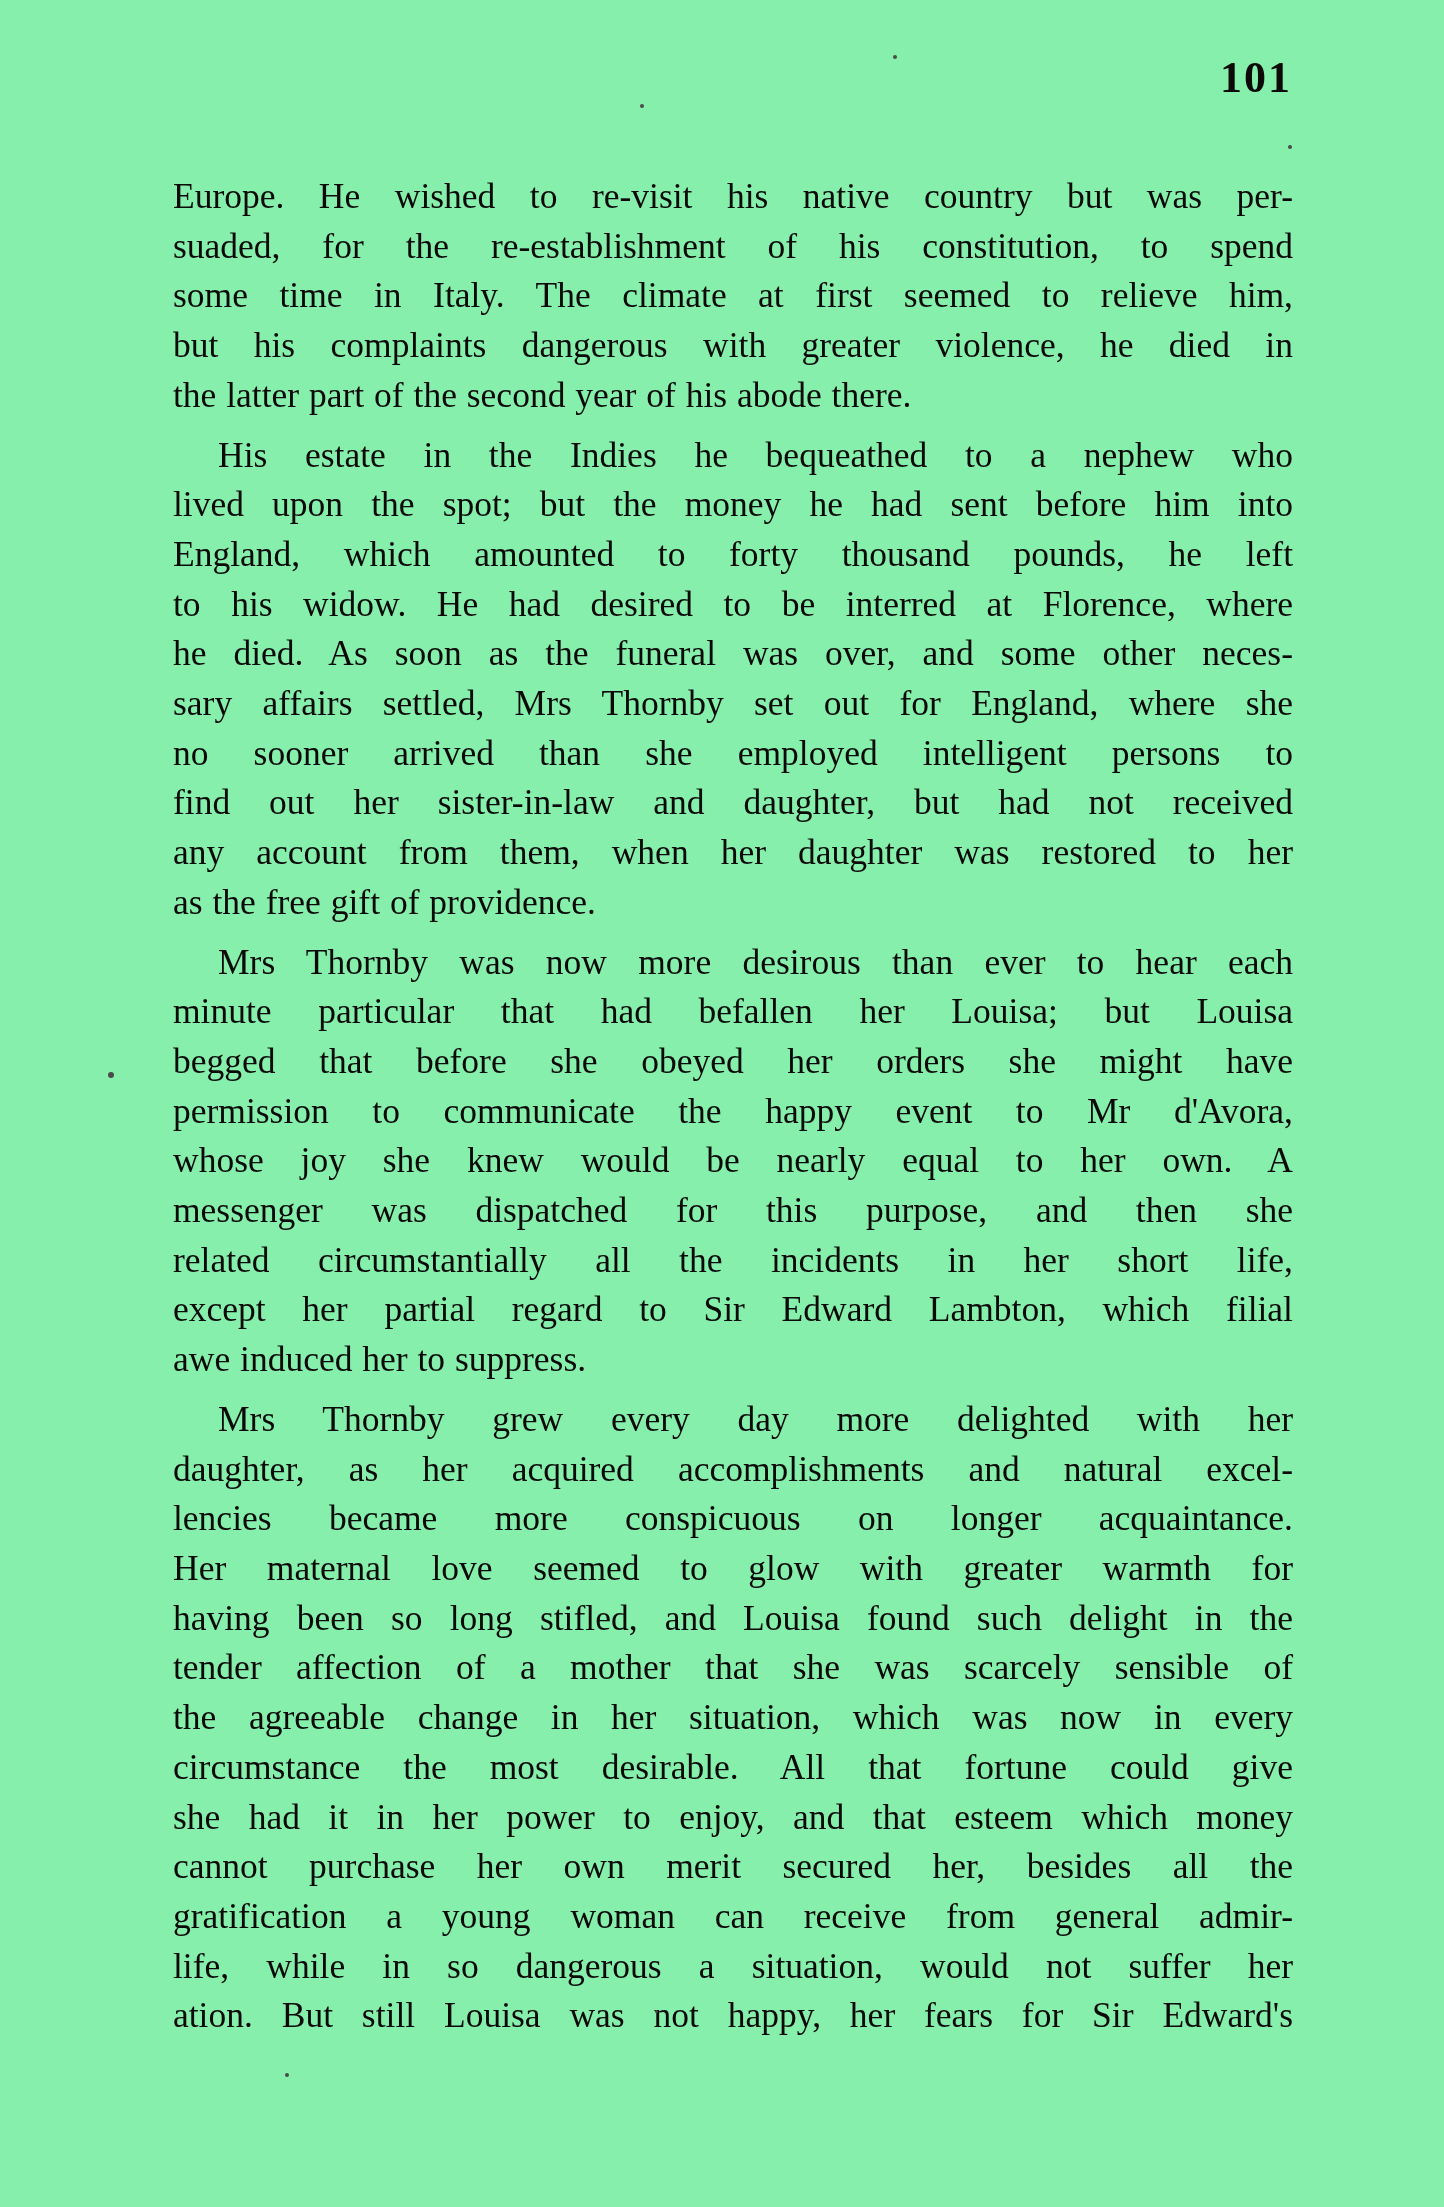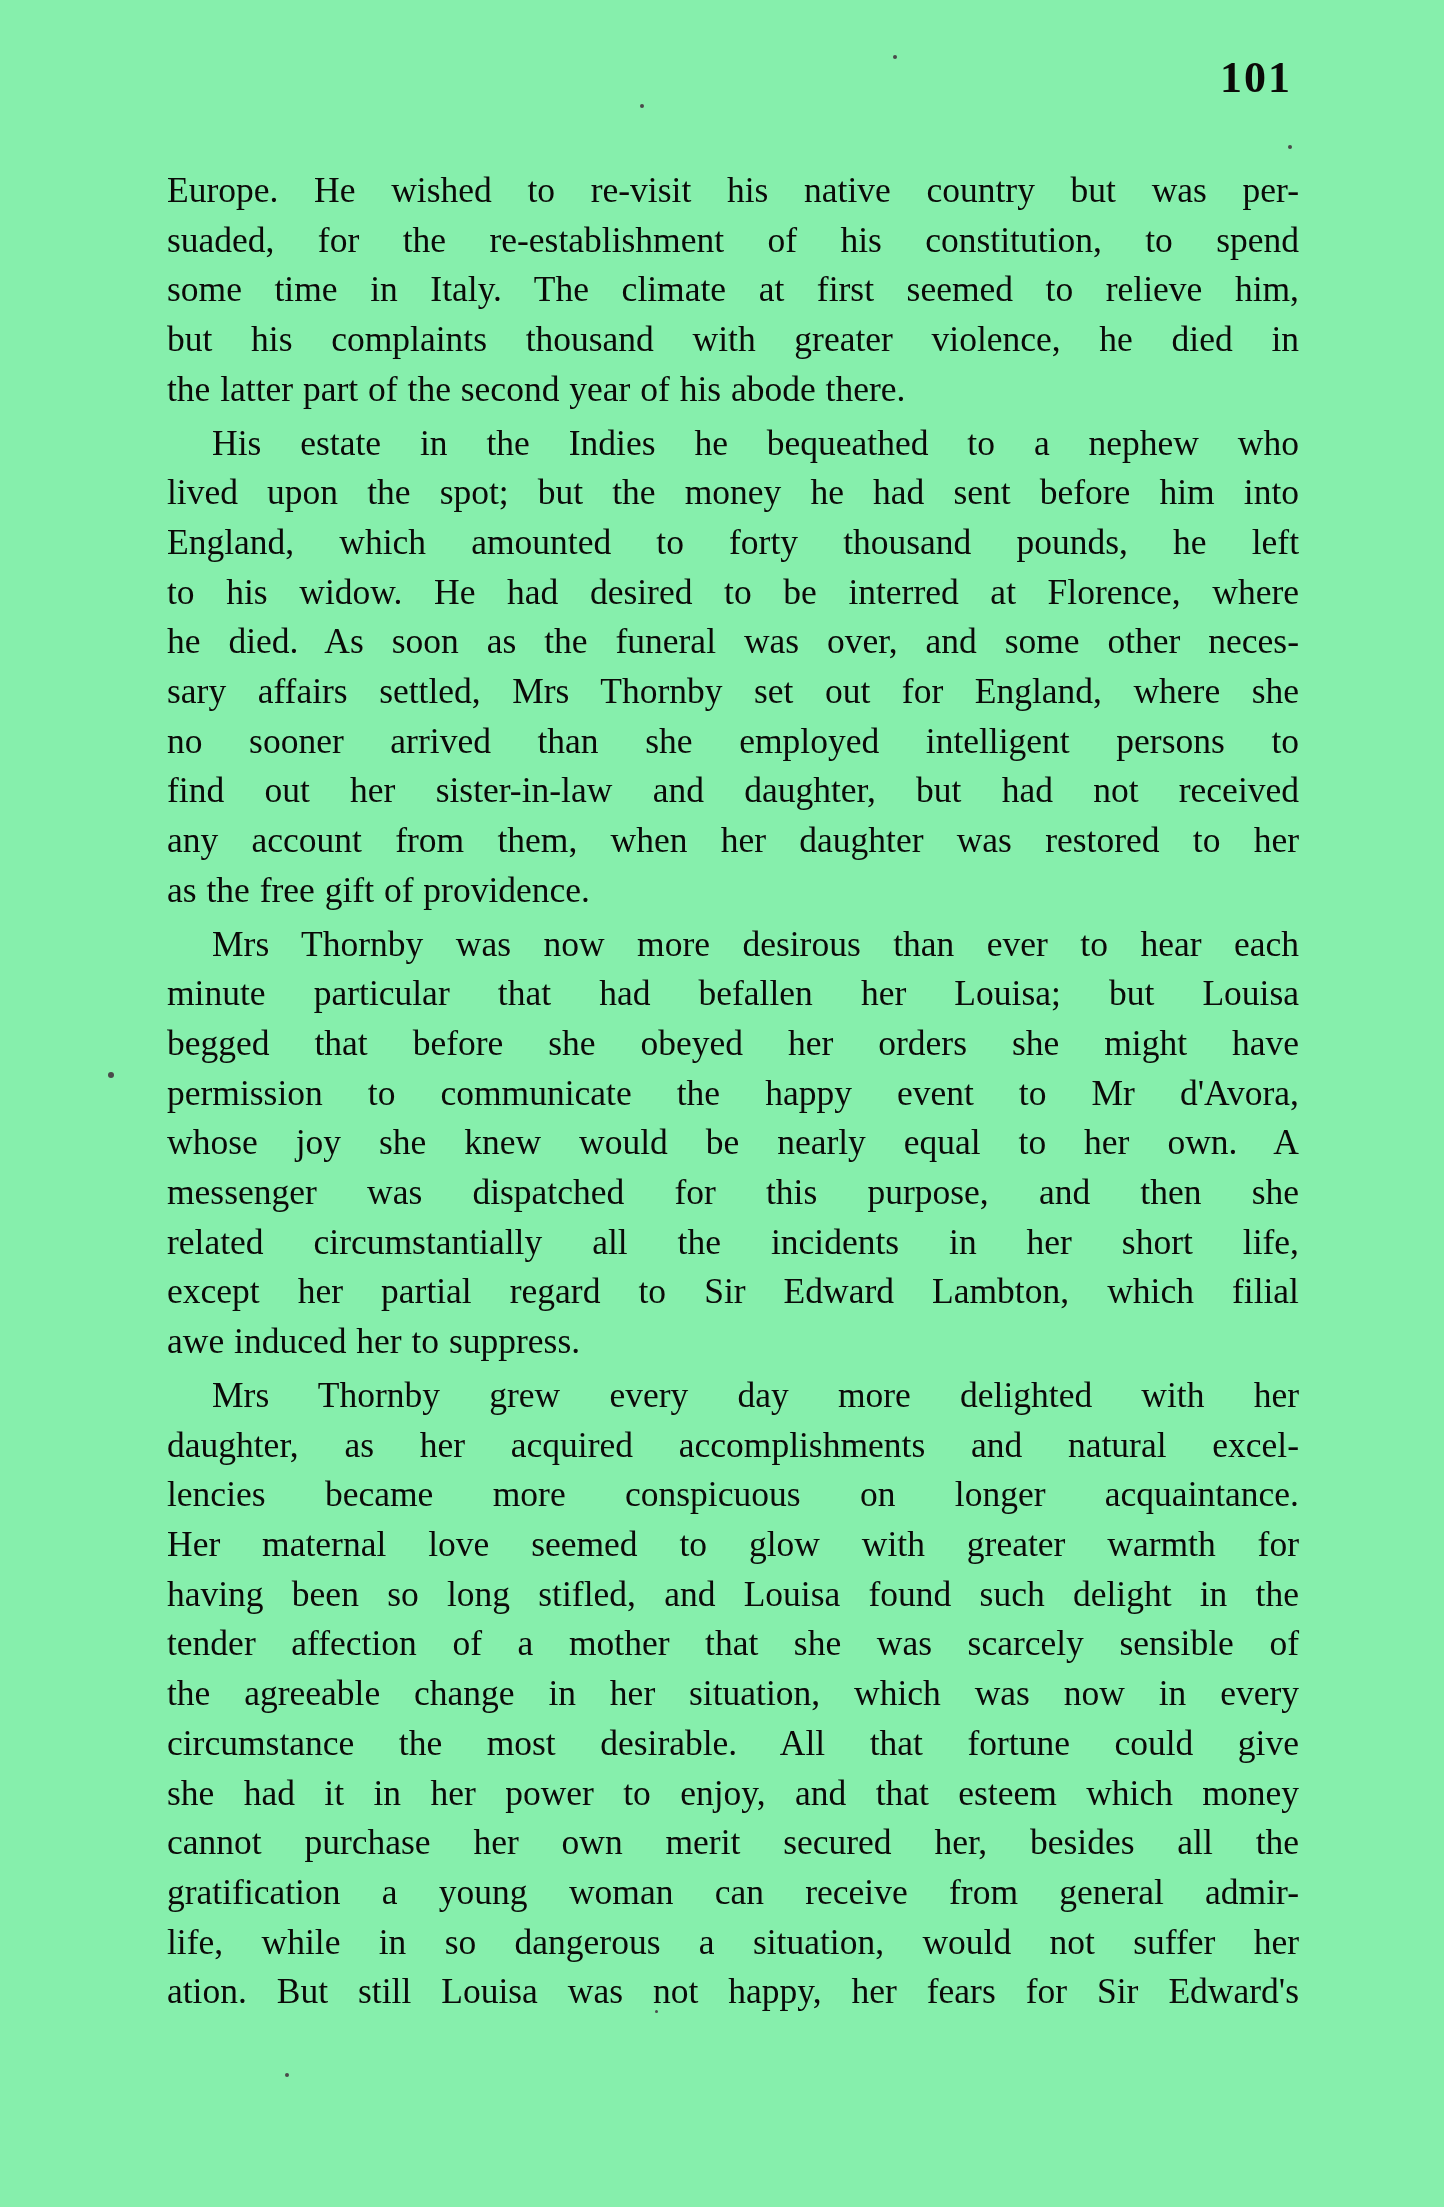--- a/index.html
+++ b/index.html
@@ -29,21 +29,21 @@
     letter-spacing: 2px;
     line-height: 1;
   }
   .text-block {
     position: absolute;
     top: 162px;
     left: 163px;
     width: 1140px;
   }
   .para {
-    margin: 4px;
+    margin: 10px;
     padding: 0;
   }
   .line {
     font-size: 35.5px;
     line-height: 49.7px;
     font-weight: 500;
     text-align: justify;
     text-align-last: justify;
     word-spacing: 1px;
   }
@@ -71,21 +71,21 @@
 <body>
 
 <div class="scan-page">
   <div class="page-number">101</div>
 
   <div class="text-block">
       <div class="para">
         <div class="line">Europe. He wished to re-visit his native country but was per-</div>
         <div class="line">suaded, for the re-establishment of his constitution, to spend</div>
         <div class="line">some time in Italy. The climate at first seemed to relieve him,</div>
-        <div class="line">but his complaints thousand with greater violence, he died in</div>
+        <div class="line">but his complaints dangerous with greater violence, he died in</div>
         <div class="line no-justify">the latter part of the second year of his abode there.</div>
       </div>
       <div class="para">
         <div class="line indent">His estate in the Indies he bequeathed to a nephew who</div>
         <div class="line">lived upon the spot; but the money he had sent before him into</div>
         <div class="line">England, which amounted to forty thousand pounds, he left</div>
         <div class="line">to his widow. He had desired to be interred at Florence, where</div>
         <div class="line">he died. As soon as the funeral was over, and some other neces-</div>
         <div class="line">sary affairs settled, Mrs Thornby set out for England, where she</div>
         <div class="line">no sooner arrived than she employed intelligent persons to</div>

